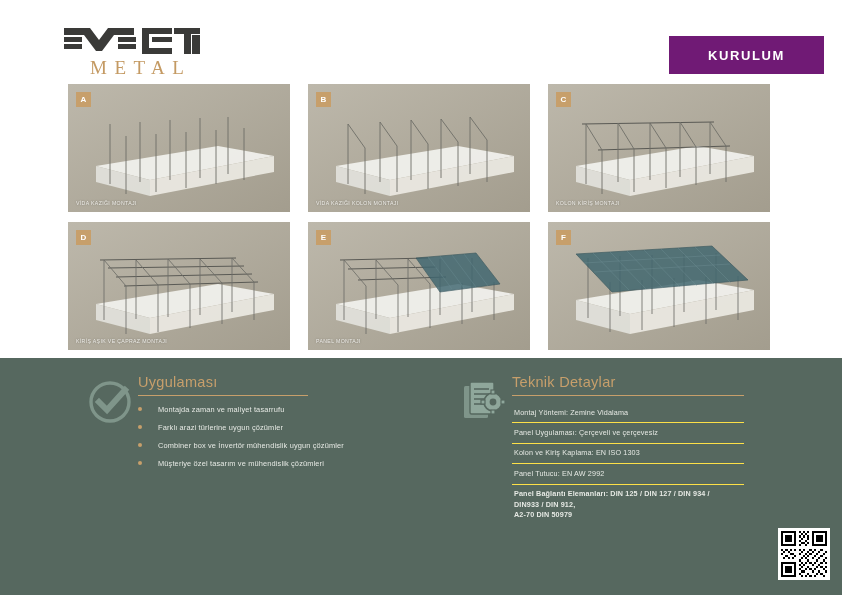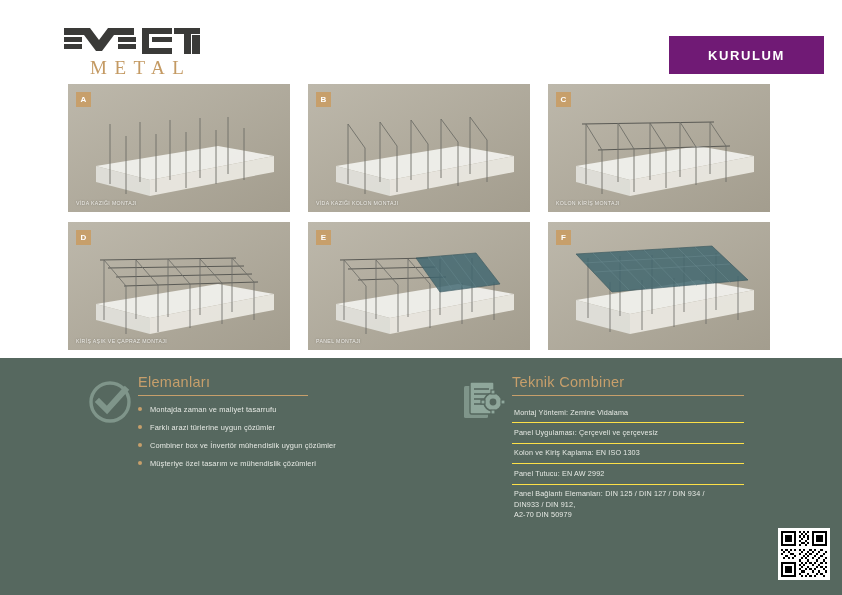--- a/index.html
+++ b/index.html
@@ -78,36 +78,36 @@
   .sec-body{position:absolute;left:52px;top:0;}
 
   .sec-title{
     color:#c79f6b;font-size:14.5px;font-weight:400;
     letter-spacing:.3px;margin:0 0 5px 0;
   }
   .rule{height:1px;background:#c79f6b;}
 
   .adv-list{list-style:none;margin:9px 0 0 0;padding:0;}
   .adv-list li{
-    position:relative;padding-left:12px;margin-bottom:9px;
+    position:relative;padding-left:20px;margin-bottom:9px;
     color:#e6e9e4;font-size:7.4px;letter-spacing:.15px;
   }
   .adv-list li:before{
     content:"";position:absolute;left:0;top:2px;
     width:4px;height:4px;border-radius:50%;background:#c79f6b;
   }
 
   .tech-list{margin:7px 0 0 0;padding:0;list-style:none;}
   .tech-list li{
     color:#e6e9e4;font-size:7.2px;letter-spacing:.15px;
     padding:4.5px 2px;
     border-bottom:1px solid #fde047;
     line-height:1.45;
   }
-  .tech-list li.multi{white-space:pre-line;border-bottom:none;}
+  .tech-list li.multi{white-space:pre-line;border-bottom:none;font-weight:bold;}
 
   .qr{
     position:absolute;left:778px;top:528px;
     width:52px;height:52px;background:#ffffff;
     padding:3px;box-sizing:border-box;
   }
   .qr svg{display:block;}
 </style>
 </head>
 <body>
@@ -418,21 +418,21 @@
 </div>
 
 <div class="footer">
 
   <div class="col-adv">
     <svg class="sec-icon" viewBox="0 0 48 48">
       <circle cx="24" cy="24" r="19" fill="none" stroke="#7f958a" stroke-width="3.4"></circle>
       <path d="M13 24 l8 8 l18 -20" fill="none" stroke="#7f958a" stroke-width="6" stroke-linecap="square"></path>
     </svg>
     <div class="sec-body">
-      <div class="sec-title">Elemanları</div>
+      <div class="sec-title">Uygulaması</div>
       <div class="rule" style="width:170px"></div>
       <ul class="adv-list">
         <li>Montajda zaman ve maliyet tasarrufu</li>
         <li>Farklı arazi türlerine uygun çözümler</li>
         <li>Combiner box ve İnvertör mühendislik uygun çözümler</li>
         <li>Müşteriye özel tasarım ve mühendislik çözümleri</li>
       </ul>
     </div>
   </div>
 
@@ -449,21 +449,21 @@
       <circle cx="33" cy="24" r="9" fill="#8fa79b" stroke="#56685f" stroke-width="1.6"></circle>
       <circle cx="33" cy="24" r="3.4" fill="#56685f"></circle>
       <g fill="#8fa79b" stroke="#56685f" stroke-width="1.2">
         <rect x="31" y="12" width="4" height="4"></rect>
           <rect x="31" y="32" width="4" height="4"></rect>
         <rect x="21" y="22" width="4" height="4"></rect>
           <rect x="41" y="22" width="4" height="4"></rect>
       </g>
     </svg>
     <div class="sec-body">
-      <div class="sec-title">Teknik Combiner</div>
+      <div class="sec-title">Teknik Detaylar</div>
       <div class="rule" style="width:232px"></div>
       <ul class="tech-list" style="width:232px">
         <li>Montaj Yöntemi: Zemine Vidalama</li>
         <li>Panel Uygulaması: Çerçeveli ve çerçevesiz</li>
         <li>Kolon ve Kiriş Kaplama: EN ISO 1303</li>
         <li>Panel Tutucu: EN AW 2992</li>
         <li class="multi">Panel Bağlantı Elemanları: DIN 125 / DIN 127 / DIN 934 /
                     DIN933 / DIN 912,
                     A2-70 DIN 50979</li>
       </ul>

